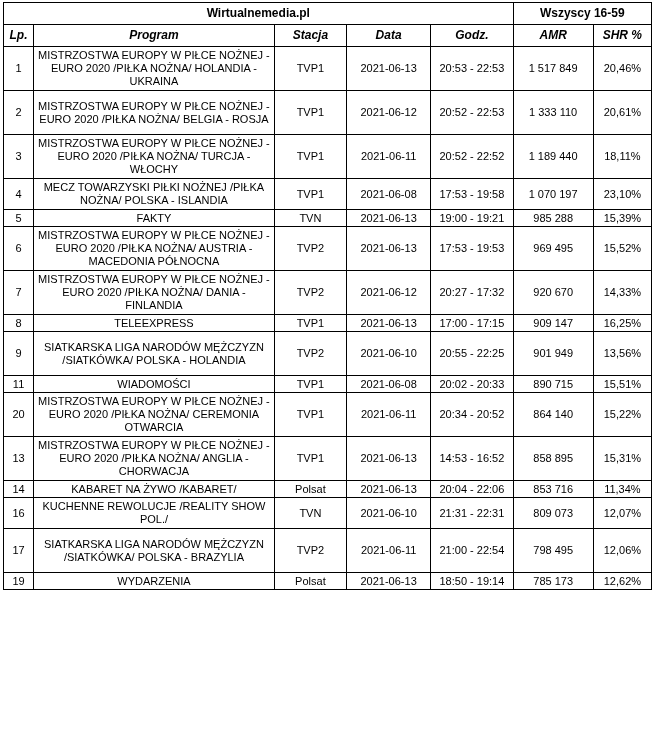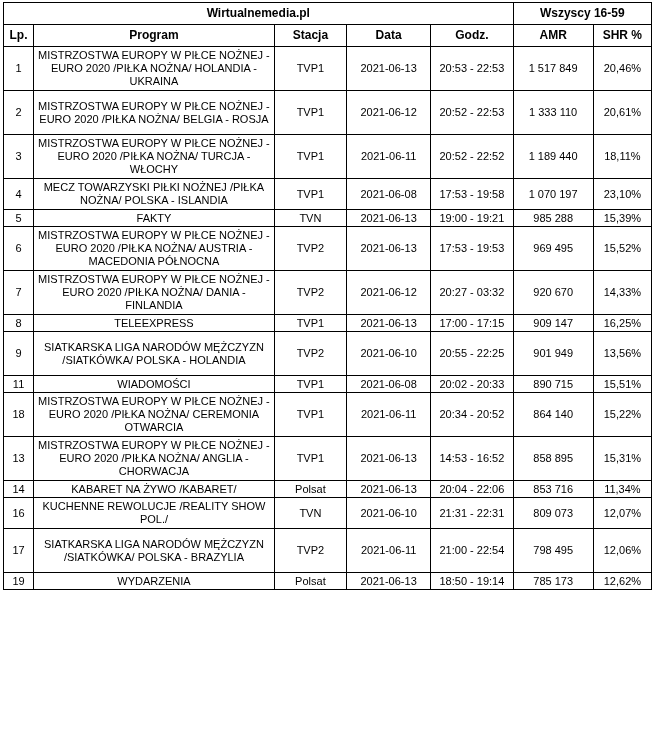--- a/index.html
+++ b/index.html
@@ -37,20 +37,21 @@
     font-weight: bold;
     font-size: 12px;
     height: 19px;
     padding: 2px;
   }
   .head-row th {
     font-weight: bold;
     font-size: 12px;
     height: 19px;
     padding: 2px;
+    font-style: italic;
   }
   .col-lp { width: 30px; }
   .col-prog { width: 240px; }
   .col-stacja { width: 72px; }
   .col-data { width: 84px; }
   .col-godz { width: 82px; }
   .col-amr { width: 80px; }
   .col-shr { width: 58px; }
 
   td.prog {
@@ -148,21 +149,21 @@
         <td class="data">2021-06-13</td>
         <td class="godz">17:53 - 19:53</td>
         <td class="amr">969 495</td>
         <td class="shr">15,52%</td>
       </tr>
       <tr class="r3">
         <td class="lp">7</td>
         <td class="prog">MISTRZOSTWA EUROPY W PIŁCE NOŻNEJ - EURO 2020 /PIŁKA NOŻNA/ DANIA - FINLANDIA</td>
         <td class="stacja">TVP2</td>
         <td class="data">2021-06-12</td>
-        <td class="godz">20:27 - 03:32</td>
+        <td class="godz">20:27 - 17:32</td>
         <td class="amr">920 670</td>
         <td class="shr">14,33%</td>
       </tr>
       <tr class="r1">
         <td class="lp">8</td>
         <td class="prog">TELEEXPRESS</td>
         <td class="stacja">TVP1</td>
         <td class="data">2021-06-13</td>
         <td class="godz">17:00 - 17:15</td>
         <td class="amr">909 147</td>
@@ -180,21 +181,21 @@
       <tr class="r1">
         <td class="lp">11</td>
         <td class="prog">WIADOMOŚCI</td>
         <td class="stacja">TVP1</td>
         <td class="data">2021-06-08</td>
         <td class="godz">20:02 - 20:33</td>
         <td class="amr">890 715</td>
         <td class="shr">15,51%</td>
       </tr>
       <tr class="r3">
-        <td class="lp">18</td>
+        <td class="lp">20</td>
         <td class="prog">MISTRZOSTWA EUROPY W PIŁCE NOŻNEJ - EURO 2020 /PIŁKA NOŻNA/ CEREMONIA OTWARCIA</td>
         <td class="stacja">TVP1</td>
         <td class="data">2021-06-11</td>
         <td class="godz">20:34 - 20:52</td>
         <td class="amr">864 140</td>
         <td class="shr">15,22%</td>
       </tr>
       <tr class="r3">
         <td class="lp">13</td>
         <td class="prog">MISTRZOSTWA EUROPY W PIŁCE NOŻNEJ - EURO 2020 /PIŁKA NOŻNA/ ANGLIA - CHORWACJA</td>

